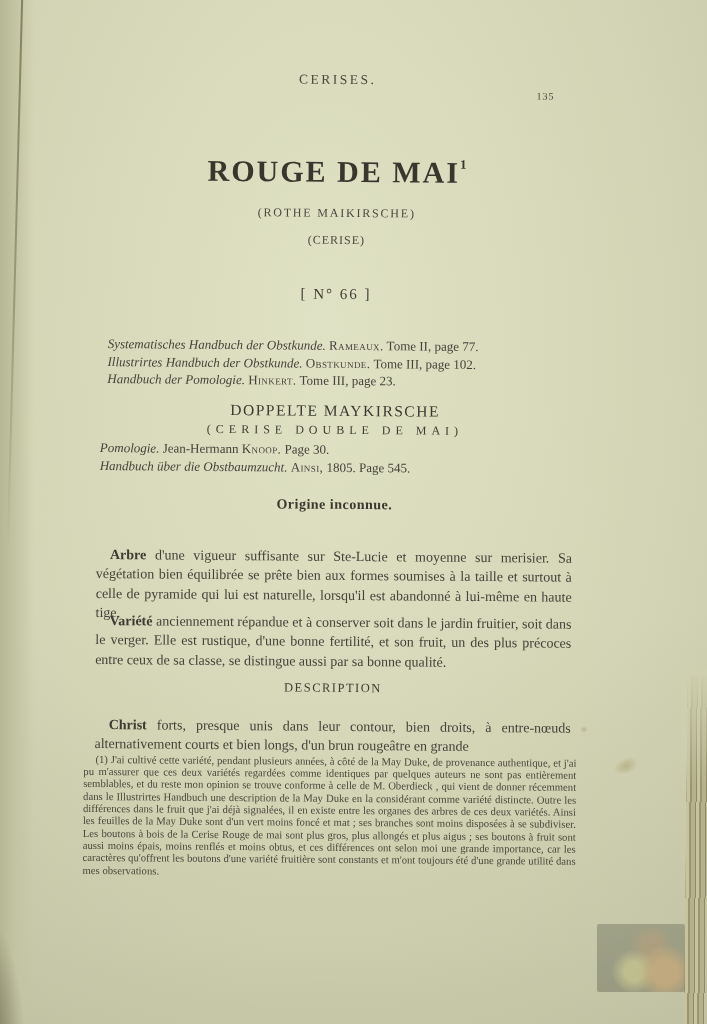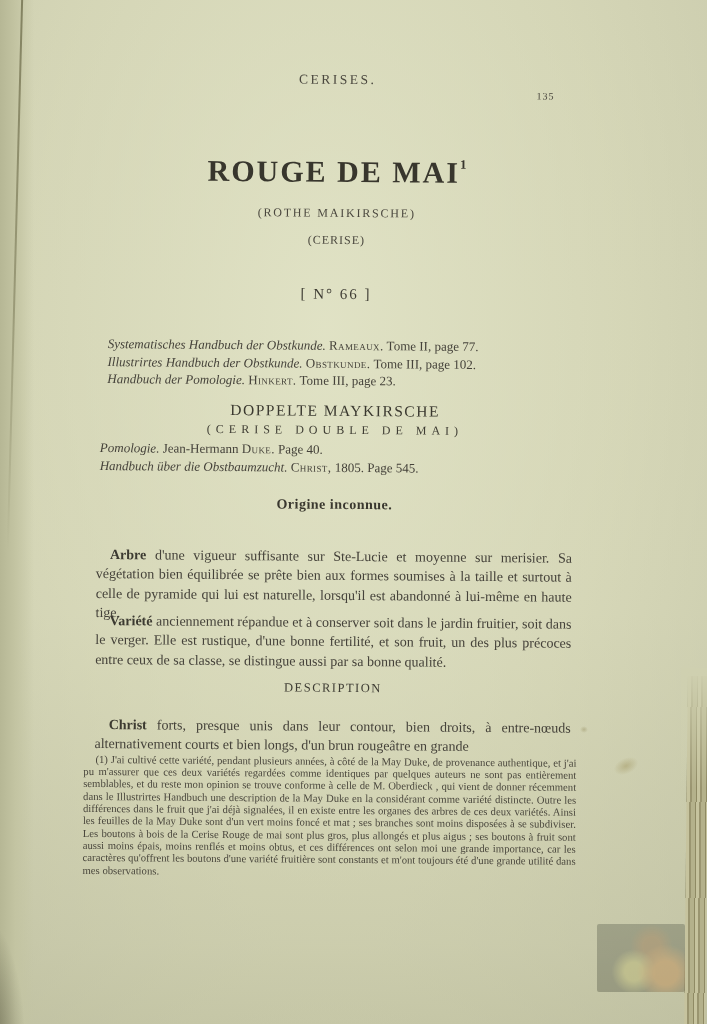--- a/index.html
+++ b/index.html
@@ -113,26 +113,26 @@
       </div>
     </div>
 
     <div class="abs center h-syn">DOPPELTE MAYKIRSCHE</div>
     <div class="abs center h-syn2">(CERISE  DOUBLE  DE  MAI)</div>
 
     <div class="abs refs2">
       <div>
         <span class="it">Pomologie.</span>
         <span>Jean-Hermann</span>
-        <span class="sc">Duke.</span>
-        <span>Page 40.</span>
+        <span class="sc">Knoop.</span>
+        <span>Page 30.</span>
       </div>
       <div>
         <span class="it">Handbuch über die Obstbaumzucht.</span>
-        <span class="sc">Christ,</span>
+        <span class="sc">Ainsi,</span>
         <span>1805. Page 545.</span>
       </div>
     </div>
 
     <div class="abs center h-origine">Origine inconnue.</div>
 
     <p class="abs para p1">
       <b>Arbre</b>
       <span>d'une vigueur suffisante sur Ste-Lucie et moyenne sur merisier. Sa végétation bien équilibrée se prête bien aux formes soumises à la taille et surtout à celle de pyramide qui lui est naturelle, lorsqu'il est abandonné à lui-même en haute tige.</span>
     </p>

